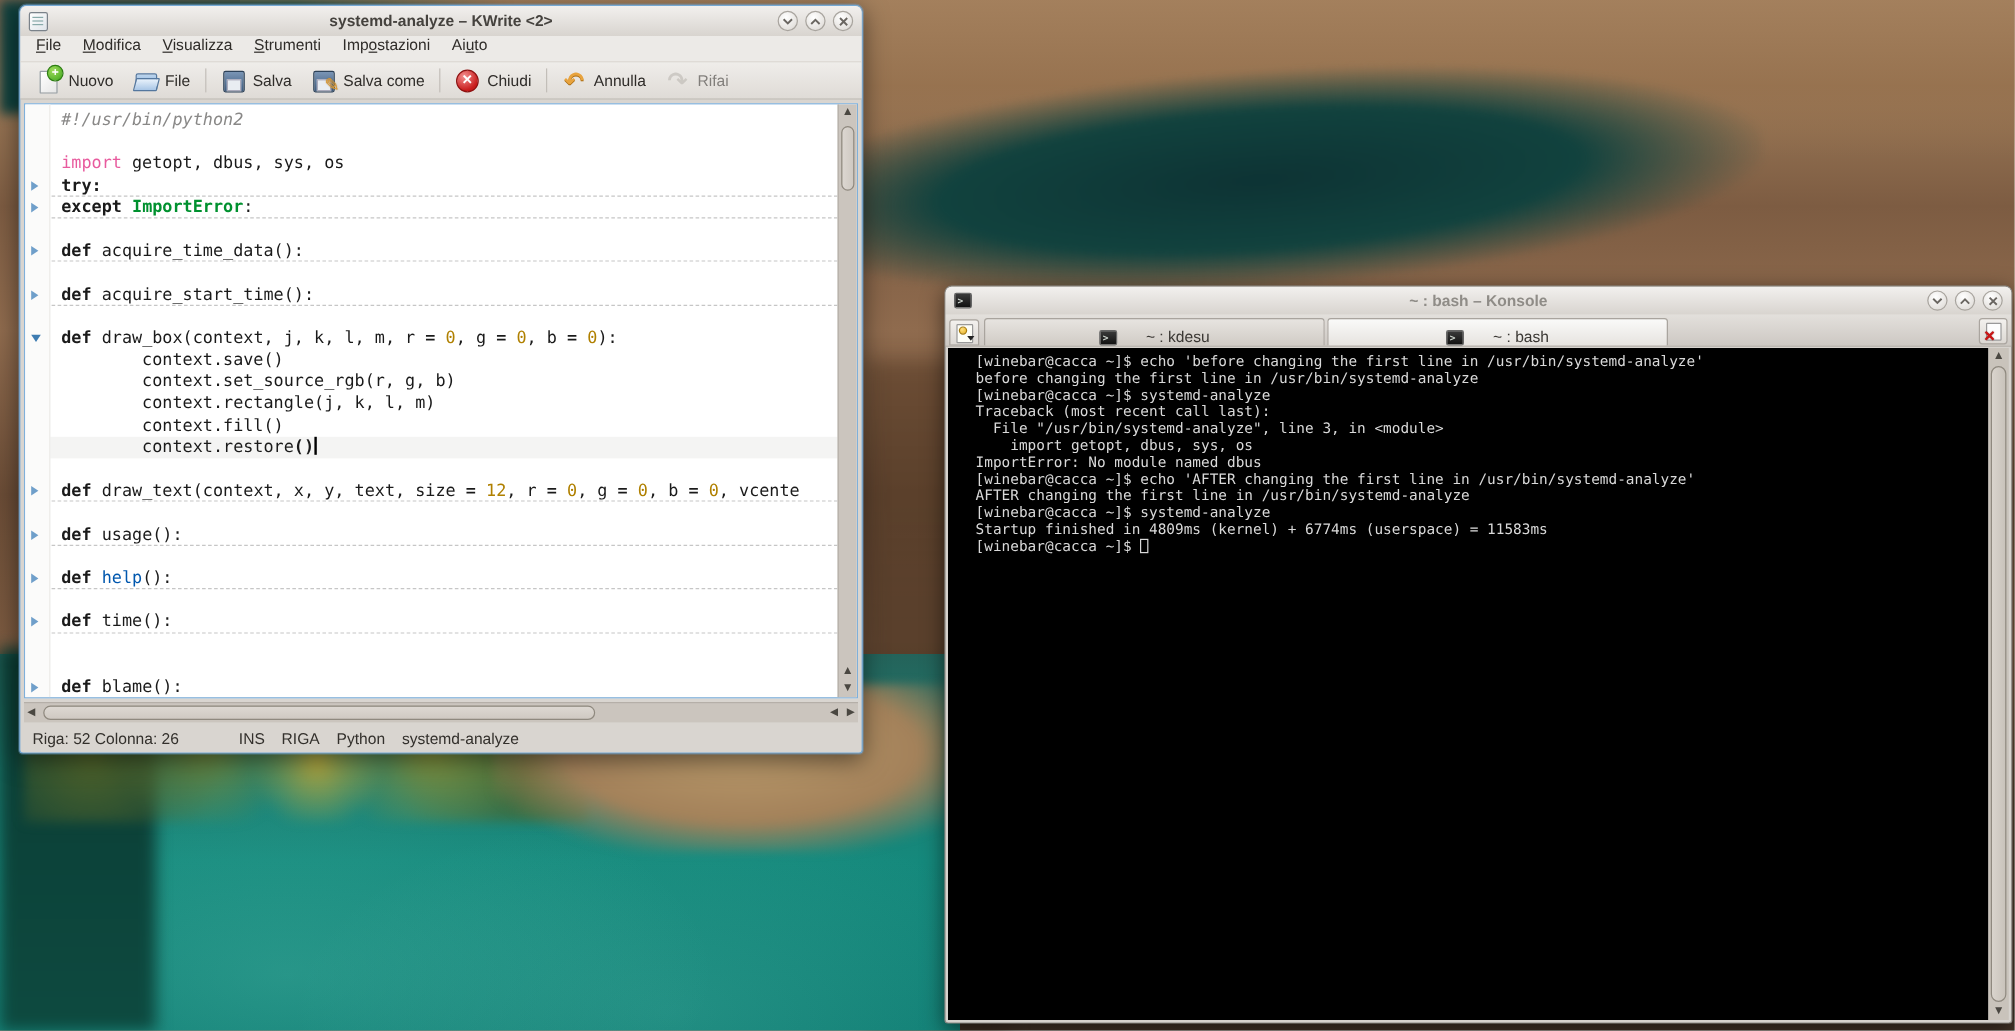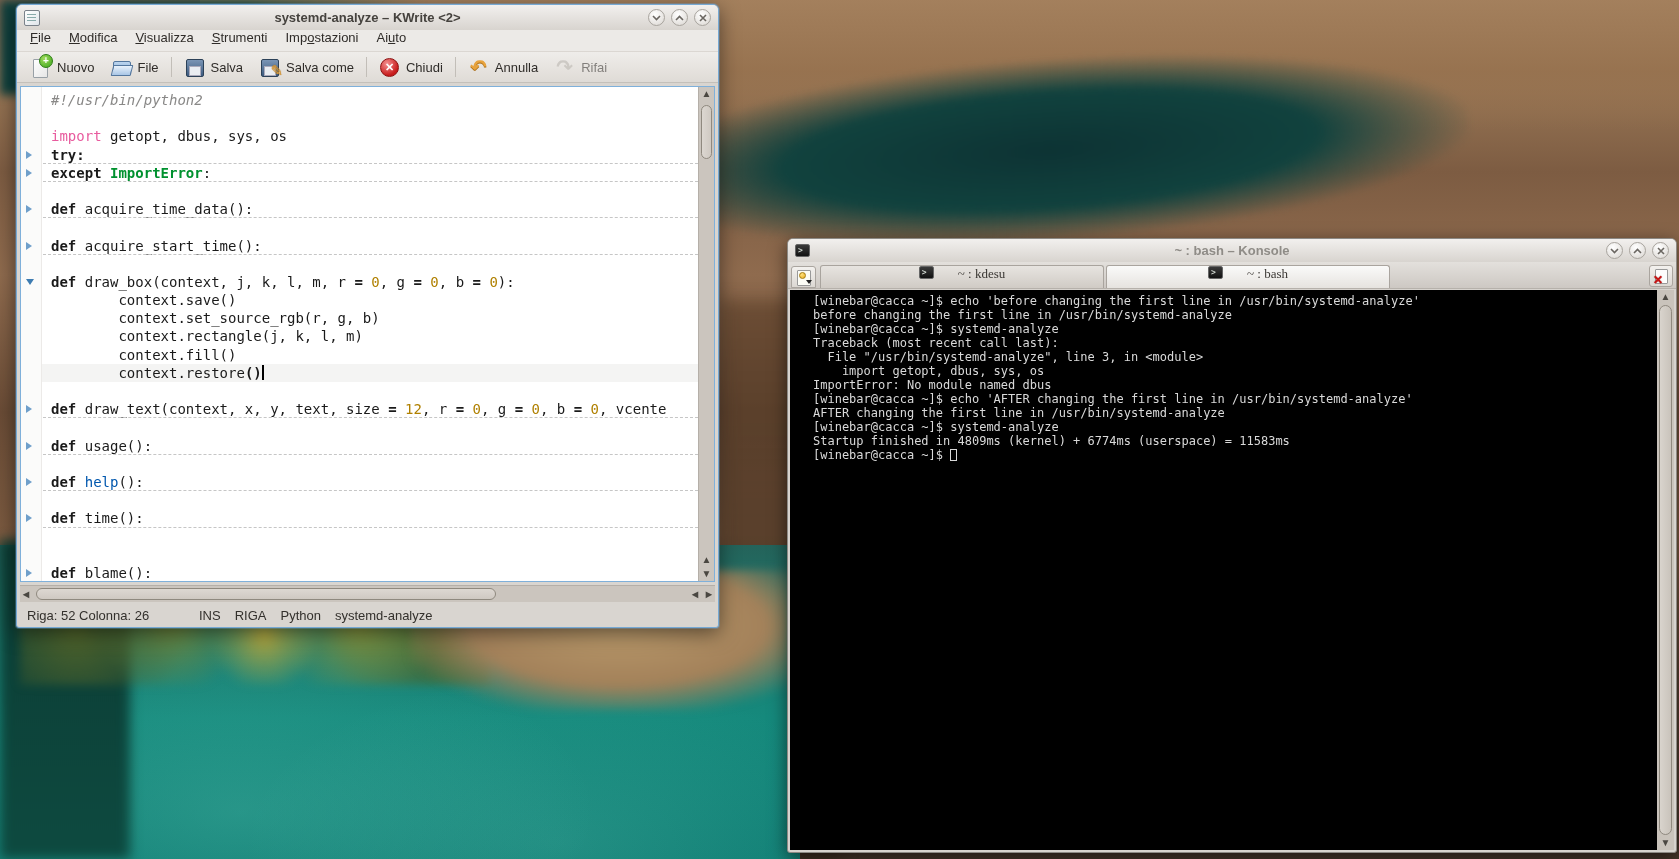--- a/index.html
+++ b/index.html
@@ -135,23 +135,23 @@
   .kn-tabbar { position:relative; height:27px; background:linear-gradient(#e3e0dc,#cdc8c3);
                border-bottom:1px solid #b6b1ab; display:flex; align-items:flex-end; padding:2px 3px 0 3px; }
   .newtab-btn { position:relative; width:25px; height:22px; margin-right:4px; border:1px solid #aaa59f; border-radius:3px 3px 0 0;
                 background:linear-gradient(#f3f1ee,#dcd8d3); }
   .newtab-btn::before { content:""; position:absolute; left:5px; top:3px; width:12px; height:14px;
                 background:#fdfdf6; border:1px solid #999; border-radius:1px; }
   .newtab-btn .dot { position:absolute; left:7px; top:5px; width:7px; height:7px; border-radius:50%;
                 background:radial-gradient(circle at 35% 30%,#ffe080,#e8b020); border:1px solid #a67c10; }
   .newtab-btn::after { content:""; position:absolute; right:3px; bottom:3px; width:0; height:0;
                 border-top:4px solid #222; border-left:3px solid transparent; border-right:3px solid transparent; }
-  .k-tab { width:284px; height:23px; display:flex; align-items:flex-start; justify-content:center; gap:24px;
+  .k-tab { width:284px; height:23px; display:flex; align-items:flex-end; justify-content:center; gap:24px;
            font-size:13px; color:#3a3733; border:1px solid #a9a49e; border-bottom:none; border-radius:3px 3px 0 0;
-           background:linear-gradient(#e7e4e0,#d0cbc5); margin-right:2px;font-family:Liberation Serif, serif; }
+           background:linear-gradient(#e7e4e0,#d0cbc5); margin-right:2px; }
   .k-tab.active { background:linear-gradient(#fafaf9,#e6e3df); }
   .tab-spacer { flex:1; }
   .closetab-btn { position:relative; width:24px; height:22px; margin-bottom:1px; border:1px solid #aaa59f; border-radius:3px;
                 background:linear-gradient(#f3f1ee,#dcd8d3); }
   .closetab-btn::before { content:""; position:absolute; right:4px; top:3px; width:11px; height:13px;
                 background:#fdfdfd; border:1px solid #999; border-radius:1px; }
   .closetab-btn::after { content:"✕"; position:absolute; left:3px; bottom:-1px; color:#cc1414;
                 font:bold 12px/14px "Liberation Sans",sans-serif; text-shadow:0 0 1px #700; }
   .kn-term { position:absolute; left:2px; right:19px; top:51px; bottom:2px; background:var(--term-bg);
              padding:4px 23px; font-family:"DejaVu Sans Mono",monospace; font-size:12px; line-height:14px;

